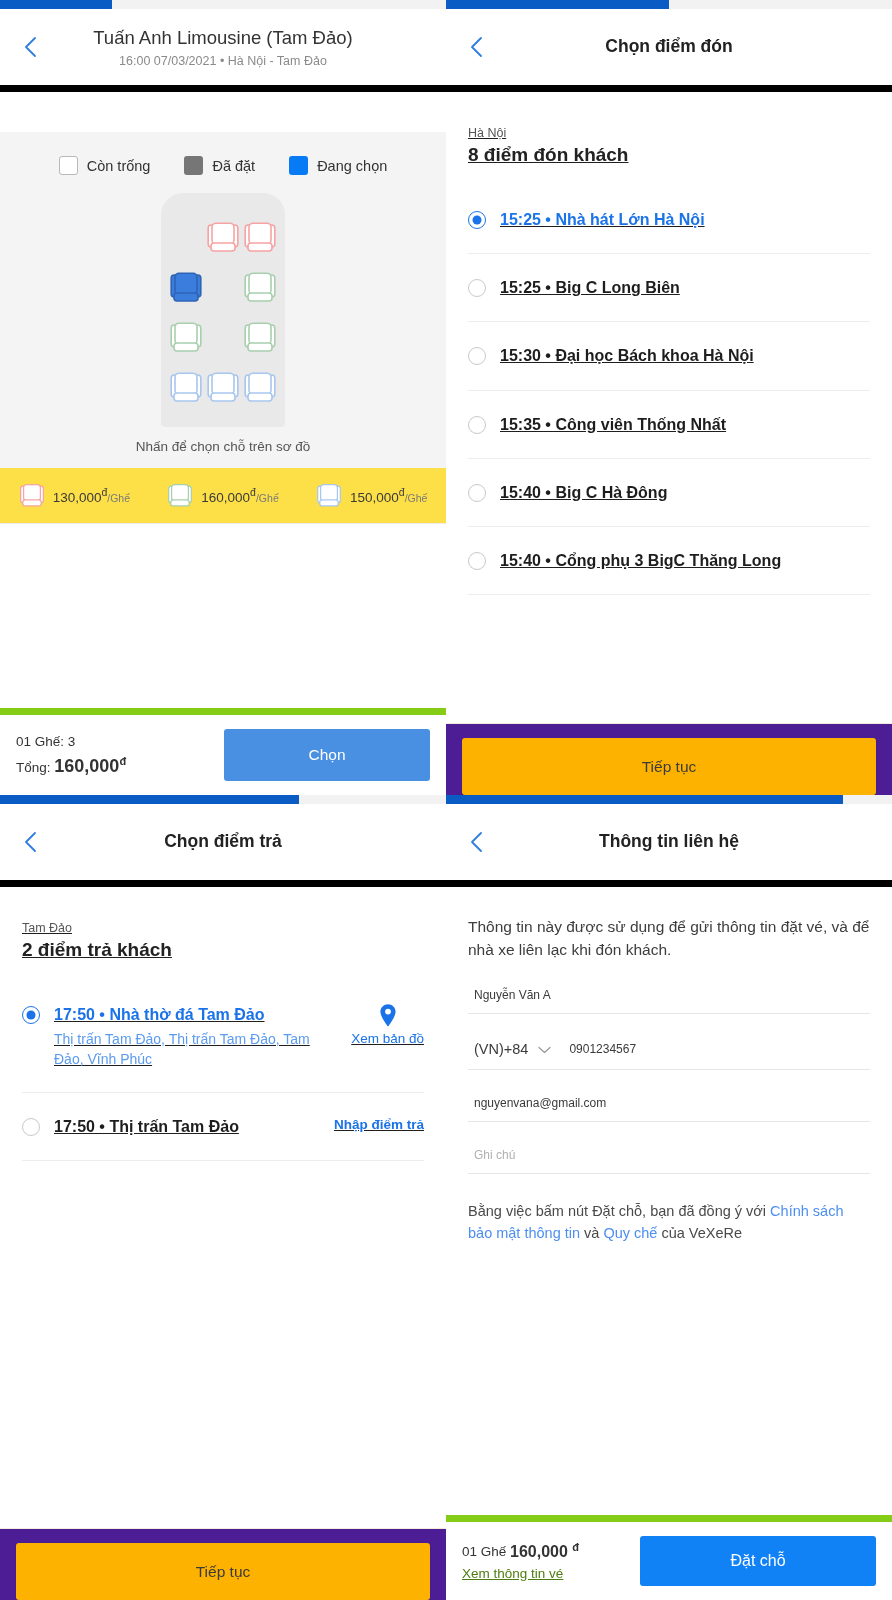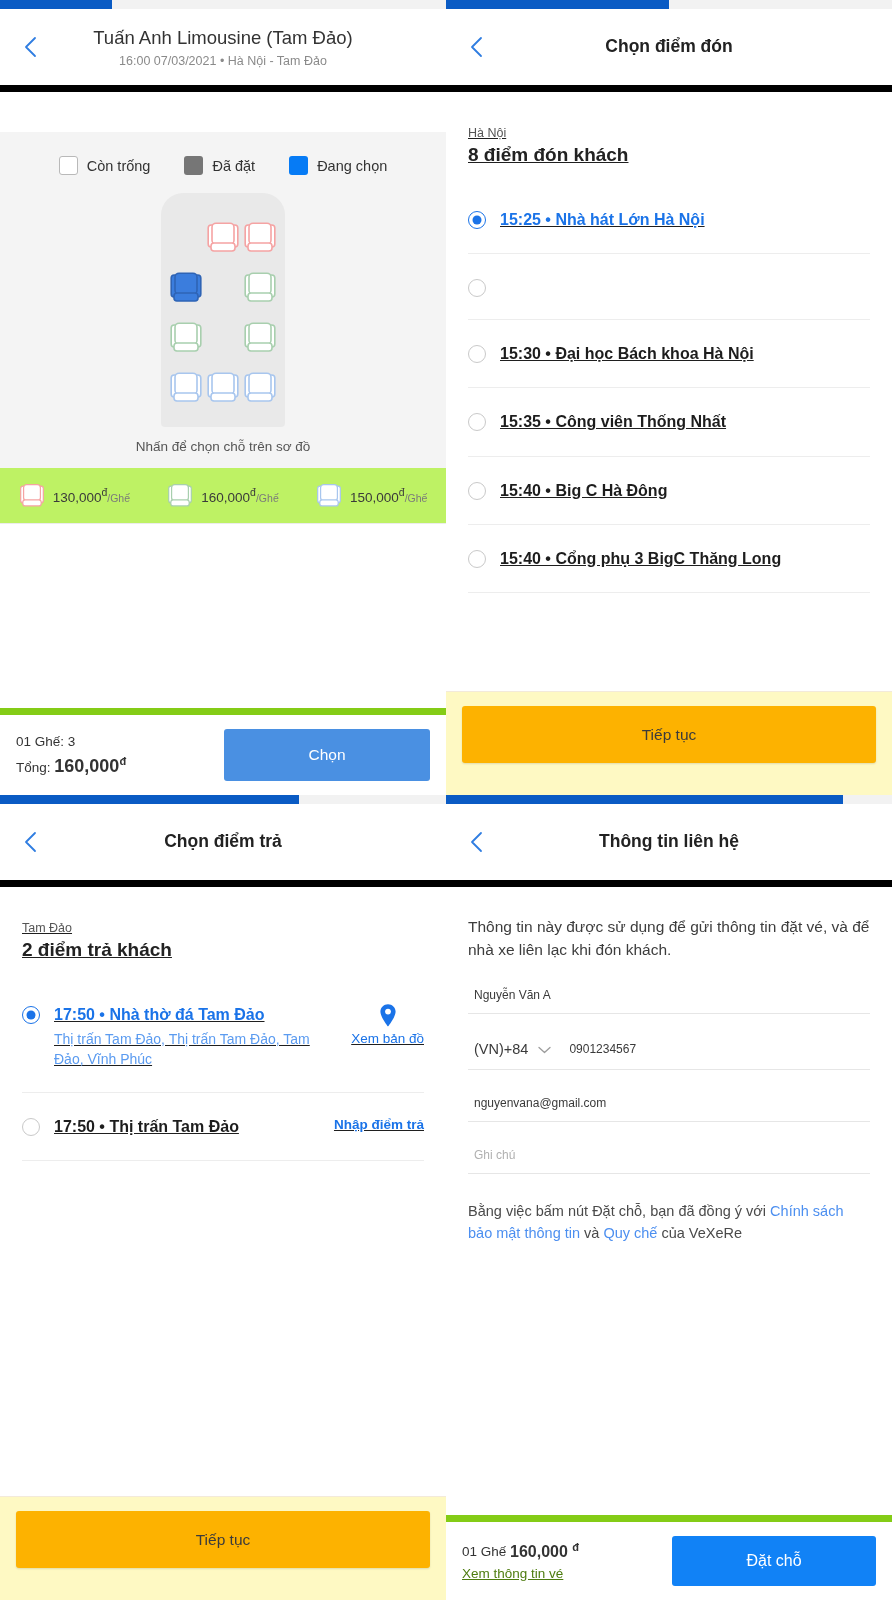--- a/index.html
+++ b/index.html
@@ -123,21 +123,21 @@
     color: #555;
     margin-top: 12px;
   }
 
   .price-legend {
     display: flex;
     align-items: center;
     height: 56px;
     border-bottom: 1px solid #ececec;
     flex: 0 0 auto;
-    background: #bef264;
+    background: #fde047;
   }
   .price-item {
     flex: 1;
     display: flex;
     align-items: center;
     justify-content: center;
     gap: 8px;
   }
   .price-item .seat { width: 26px; height: 26px; }
   .price-text { font-size: 13.5px; color: #3a3a3a; }
@@ -175,34 +175,34 @@
     font-family: inherit;
     border-radius: 3px;
   }
   .btn-blue {
     background: #4a90e2;
     color: #fff;
     font-size: 15.5px;
     width: 206px;
     height: 52px;
   }
-  .btn-blue.solid { background: #1182f6; width: 204px; height: 50px; font-size: 16px; }
+  .btn-blue.solid { background: #1182f6; width: 236px; height: 50px; font-size: 16px; }
   .btn-amber {
     background: #fdb200;
     color: #3b3b3b;
     font-size: 15.5px;
     width: 100%;
     height: 57px;
     box-shadow: 0 1px 2px rgba(0,0,0,0.12);
   }
   .amber-wrap {
     border-top: 1px solid #f3eada;
-    padding: 14px 16px 32px;
-    flex: 0 0 auto;
-    background: #fef9c3;
+    padding: 14px 16px 0;
+    flex: 0 0 auto;
+    background: #4c1d95;
   }
 
   
   .points-body { flex: 1 1 auto; overflow: hidden; background: #fff; text-decoration: underline; }
   .city-block { padding: 34px 22px 0; }
   .city-name { font-size: 12.5px; color: #555; }
   .city-count {
     font-size: 19px; font-weight: 700; color: #222;
     margin-top: 4px;
   }
@@ -479,20 +479,23 @@
       </div>
       <div class="point-list" id="pickup-list">
           <div class="point sel">
             <span class="radio on"></span>
             <div class="point-main">
               <div class="point-title">15:25 • Nhà hát Lớn Hà Nội</div>
             </div>
           </div>
           <div class="point">
             <span class="radio"></span>
+            <div class="point-main">
+              <div class="point-title">15:25 • Big C Long Biên</div>
+            </div>
           </div>
           <div class="point">
             <span class="radio"></span>
             <div class="point-main">
               <div class="point-title">15:30 • Đại học Bách khoa Hà Nội</div>
             </div>
           </div>
           <div class="point">
             <span class="radio"></span>
             <div class="point-main">

